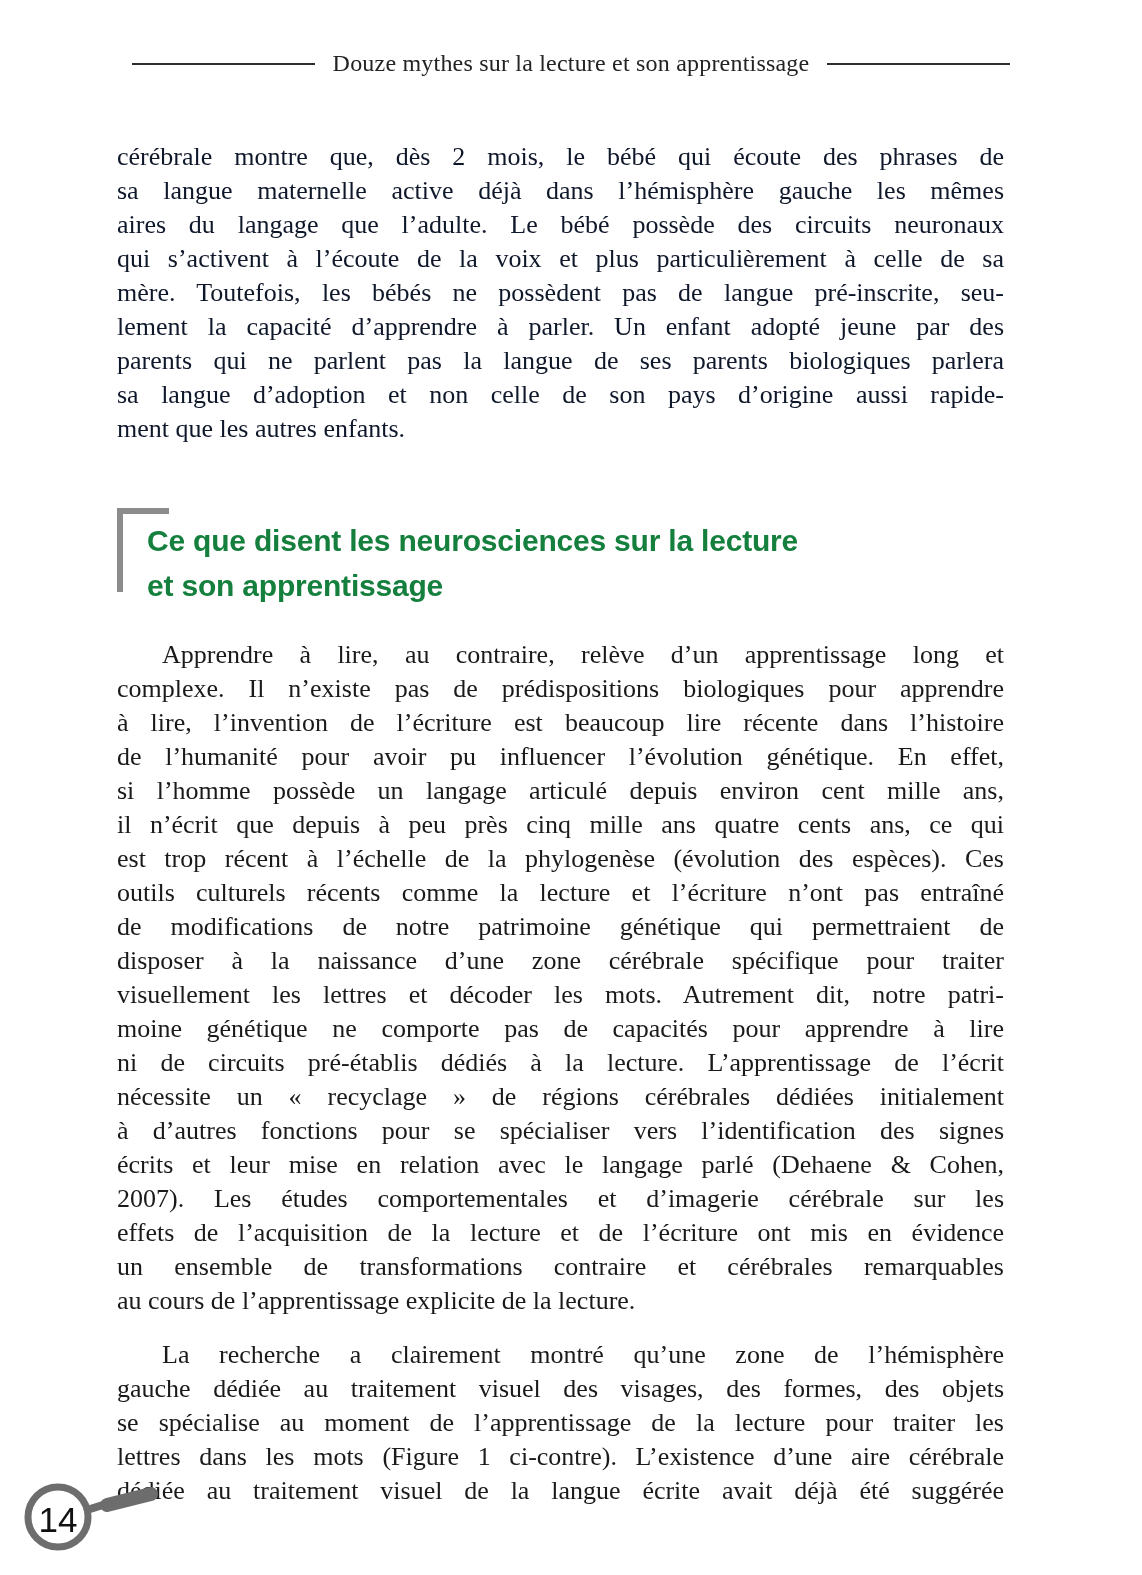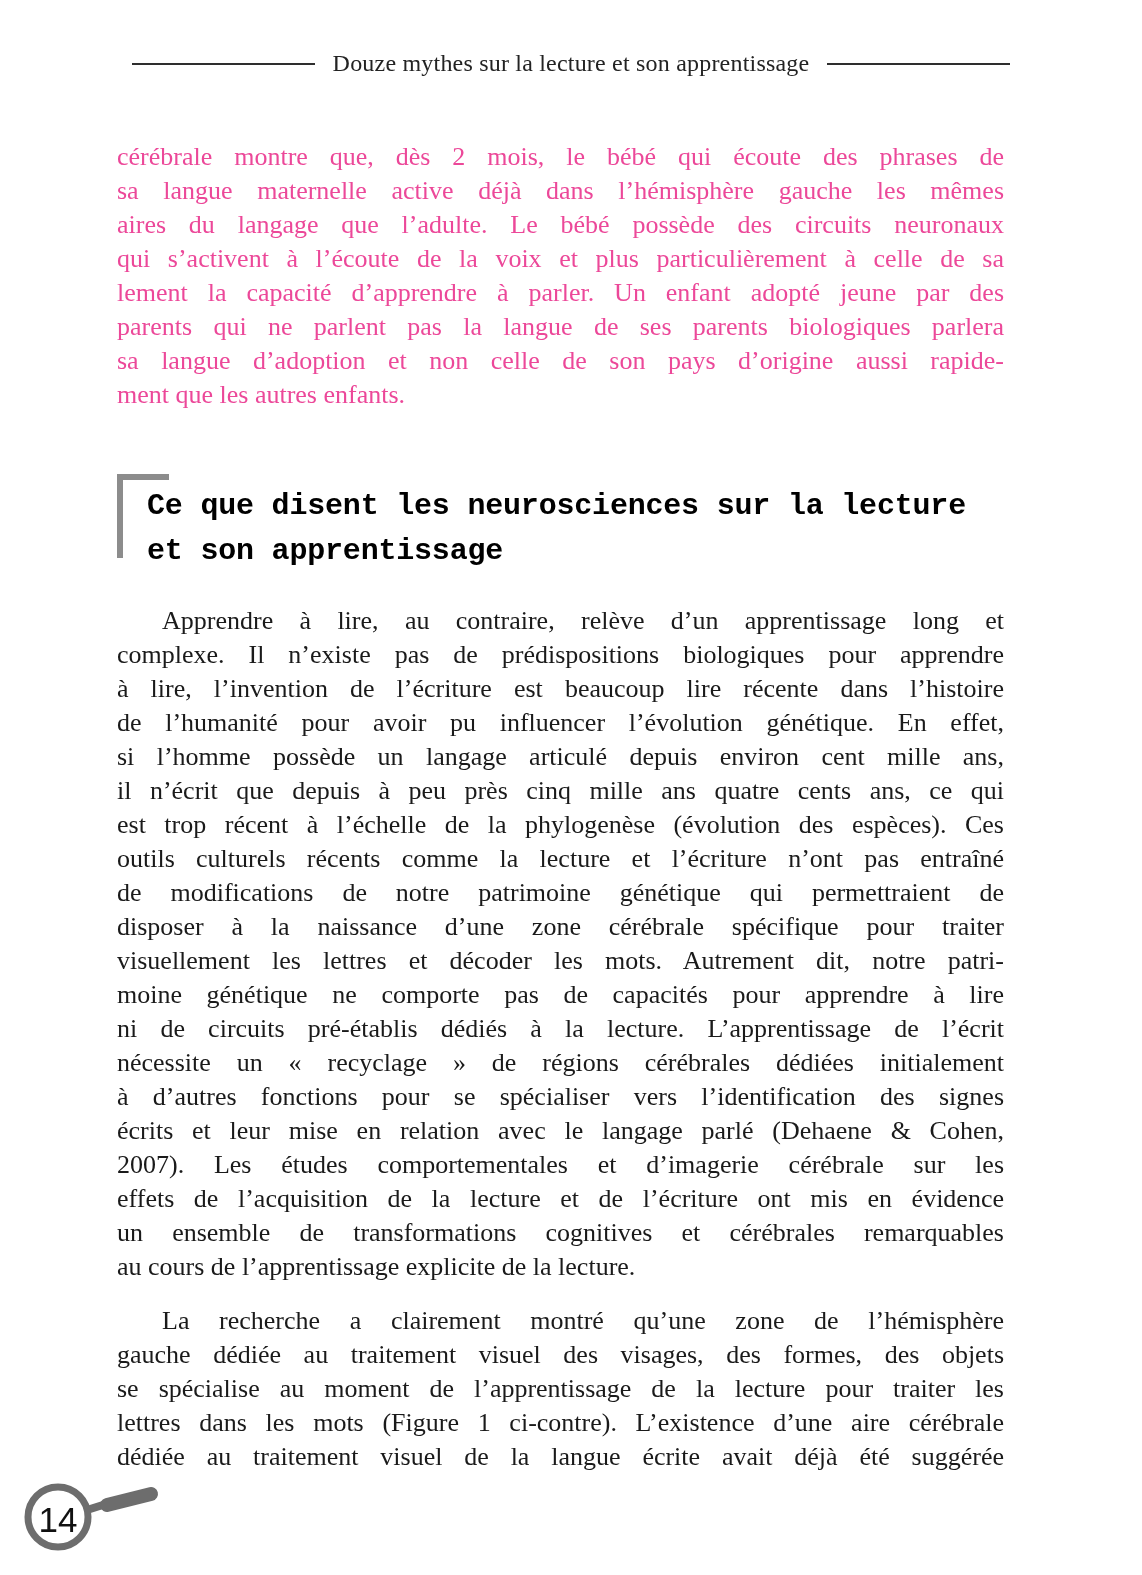--- a/index.html
+++ b/index.html
@@ -75,31 +75,32 @@
 
 <div class="page">
 
   <header class="running-header">
     <span class="rule" style="background: rgb(46, 46, 46);"></span>
     <span class="header-title">Douze mythes sur la lecture et son apprentissage</span>
     <span class="rule" style="background: rgb(46, 46, 46);"></span>
   </header>
 
   <main class="content" id="content">
-      <div class="para" style="color: #ec4899;">
+      <div class="para" style="color: #0f172a;">
         <div class="line">cérébrale montre que, dès 2 mois, le bébé qui écoute des phrases de</div>
         <div class="line">sa langue maternelle active déjà dans l’hémisphère gauche les mêmes</div>
         <div class="line">aires du langage que l’adulte. Le bébé possède des circuits neuronaux</div>
         <div class="line">qui s’activent à l’écoute de la voix et plus particulièrement à celle de sa</div>
+        <div class="line">mère. Toutefois, les bébés ne possèdent pas de langue pré-inscrite, seu-</div>
         <div class="line">lement la capacité d’apprendre à parler. Un enfant adopté jeune par des</div>
         <div class="line">parents qui ne parlent pas la langue de ses parents biologiques parlera</div>
         <div class="line">sa langue d’adoption et non celle de son pays d’origine aussi rapide-</div>
         <div class="line endline">ment que les autres enfants.</div>
       </div>
-      <div class="section-heading" style="color: #000000; font-family: Liberation Mono, monospace;">
+      <div class="section-heading" style="color: #15803d;">
         <span class="bracket" style="border-color: rgb(140, 140, 140);"></span>
         <div class="h-line">Ce que disent les neurosciences sur la lecture</div>
         <div class="h-line">et son apprentissage</div>
       </div>
       <div class="para" style="color: rgb(26, 26, 26);">
         <div class="line indent">Apprendre à lire, au contraire, relève d’un apprentissage long et</div>
         <div class="line">complexe. Il n’existe pas de prédispositions biologiques pour apprendre</div>
         <div class="line">à lire, l’invention de l’écriture est beaucoup lire récente dans l’histoire</div>
         <div class="line">de l’humanité pour avoir pu influencer l’évolution génétique. En effet,</div>
         <div class="line">si l’homme possède un langage articulé depuis environ cent mille ans,</div>
@@ -109,21 +110,21 @@
         <div class="line">de modifications de notre patrimoine génétique qui permettraient de</div>
         <div class="line">disposer à la naissance d’une zone cérébrale spécifique pour traiter</div>
         <div class="line">visuellement les lettres et décoder les mots. Autrement dit, notre patri-</div>
         <div class="line">moine génétique ne comporte pas de capacités pour apprendre à lire</div>
         <div class="line">ni de circuits pré-établis dédiés à la lecture. L’apprentissage de l’écrit</div>
         <div class="line">nécessite un « recyclage » de régions cérébrales dédiées initialement</div>
         <div class="line">à d’autres fonctions pour se spécialiser vers l’identification des signes</div>
         <div class="line">écrits et leur mise en relation avec le langage parlé (Dehaene &amp; Cohen,</div>
         <div class="line">2007). Les études comportementales et d’imagerie cérébrale sur les</div>
         <div class="line">effets de l’acquisition de la lecture et de l’écriture ont mis en évidence</div>
-        <div class="line">un ensemble de transformations cognitives et cérébrales remarquables</div>
+        <div class="line">un ensemble de transformations contraire et cérébrales remarquables</div>
         <div class="line endline">au cours de l’apprentissage explicite de la lecture.</div>
       </div>
       <div class="para" style="color: rgb(26, 26, 26);">
         <div class="line indent">La recherche a clairement montré qu’une zone de l’hémisphère</div>
         <div class="line">gauche dédiée au traitement visuel des visages, des formes, des objets</div>
         <div class="line">se spécialise au moment de l’apprentissage de la lecture pour traiter les</div>
         <div class="line">lettres dans les mots (Figure 1 ci-contre). L’existence d’une aire cérébrale</div>
         <div class="line">dédiée au traitement visuel de la langue écrite avait déjà été suggérée</div>
       </div>
     </main>

